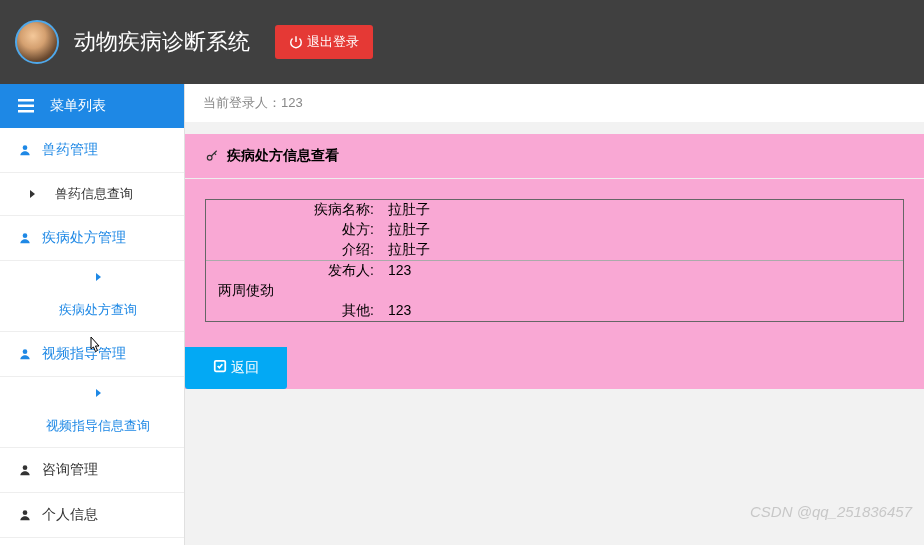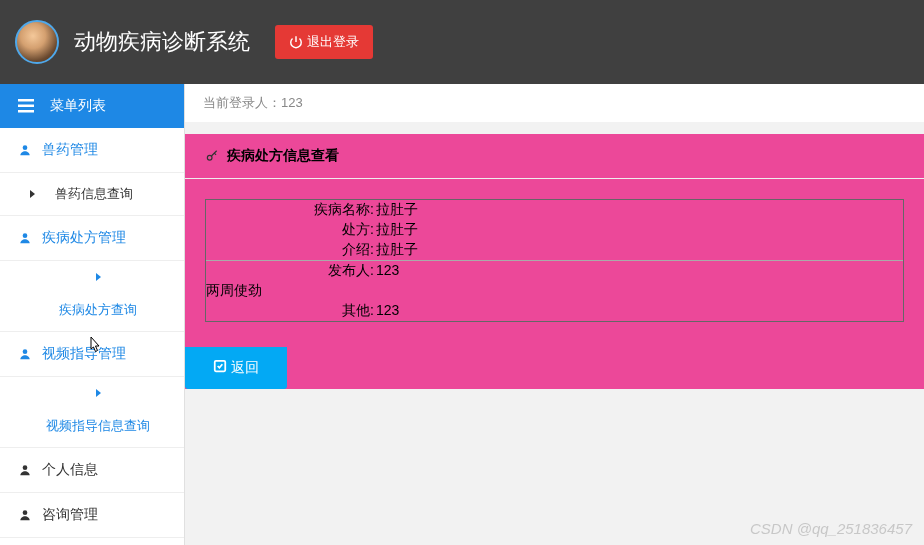--- a/index.html
+++ b/index.html
@@ -18,34 +18,34 @@
 .menu-header svg { width: 16px; height: 14px; }
 .menu-item { padding: 13px 18px; border-bottom: 1px solid #eee; display: flex; align-items: center; gap: 10px; cursor: pointer; color: #333; text-align: right; }
 .menu-item.accent { color: #1e88e5; }
 .menu-item svg { width: 14px; height: 14px; flex-shrink: 0; }
 .sub-item { padding: 12px 18px 12px 30px; border-bottom: 1px solid #eee; display: flex; align-items: center; gap: 20px; cursor: pointer; color: #333; font-size: 13px; }
 .sub-item.accent { color: #1e88e5; flex-direction: column; }
 .caret { width: 0; height: 0; border-left: 5px solid currentColor; border-top: 4px solid transparent; border-bottom: 4px solid transparent; }
 
 .main { flex: 1; padding: 0; overflow-y: auto; }
 .login-bar { background: #fff; padding: 10px 18px; color: #888; font-size: 13px; margin-bottom: 12px; }
-.panel { background: #ec4899; margin: 0 0 0 0; }
+.panel { background: #f9a8d4; margin: 0 0 0 0; }
 .panel-head { padding: 13px 20px; border-bottom: 1px solid #eee; font-weight: bold; display: flex; align-items: center; gap: 8px; }
 .panel-head svg { width: 14px; height: 14px; }
 .panel-body { padding: 20px 20px 25px 20px; }
 
 .detail-box { border: 1px solid #666; width: 100%; }
 .detail-row { display: flex; padding: 1px 0; }
 .detail-label { width: 170px; text-align: right; padding-right: 2px; }
-.detail-value { flex: 1; text-align: left; }
+.detail-value { flex: 1; text-align: left; margin-left: 12px; }
 .divider-row { border-top: 1px solid #aaa; }
 
 .back-btn { background: #03a9f4; color: #fff; border: none; padding: 12px 28px; font-size: 14px; cursor: pointer; margin-top: 0; display: flex; align-items: flex-start; gap: 4px; border-radius: 0 0 3px 3px; }
 
-.watermark { position: absolute; bottom: 8px; right: 12px; color: rgba(120,120,120,0.35); font-size: 15px; font-style: italic; pointer-events: none; }
+.watermark { position: absolute; bottom: 25px; right: 12px; color: rgba(120,120,120,0.35); font-size: 15px; font-style: italic; pointer-events: none; }
 
 .cursor-img { position: absolute; left: 86px; top: 336px; width: 16px; height: 20px; pointer-events: none; z-index: 100; }
 </style>
 </head>
 <body>
 
 <div class="header">
   <div class="avatar"></div>
   <div class="app-title">动物疾病诊断系统</div>
   <button class="logout-btn">
@@ -99,28 +99,28 @@
         </div>
         <div class="sub-item accent">
           <span class="caret"></span>
           <span>视频指导信息查询</span>
         </div>
         <div class="menu-item">
           <svg viewBox="0 0 24 24" fill="currentColor">
             <circle cx="12" cy="8" r="4"></circle>
             <path d="M4 21c0-4 4-7 8-7s8 3 8 7"></path>
           </svg>
-          <span>个人信息</span>
+          <span>咨询管理</span>
         </div>
         <div class="menu-item">
           <svg viewBox="0 0 24 24" fill="currentColor">
             <circle cx="12" cy="8" r="4"></circle>
             <path d="M4 21c0-4 4-7 8-7s8 3 8 7"></path>
           </svg>
-          <span>咨询管理</span>
+          <span>个人信息</span>
         </div>
       </div>
   </div>
 
   <div class="main">
     <div class="login-bar">
       <span>当前登录人：</span><span>123</span>
     </div>
     <div class="panel">
       <div class="panel-head">

